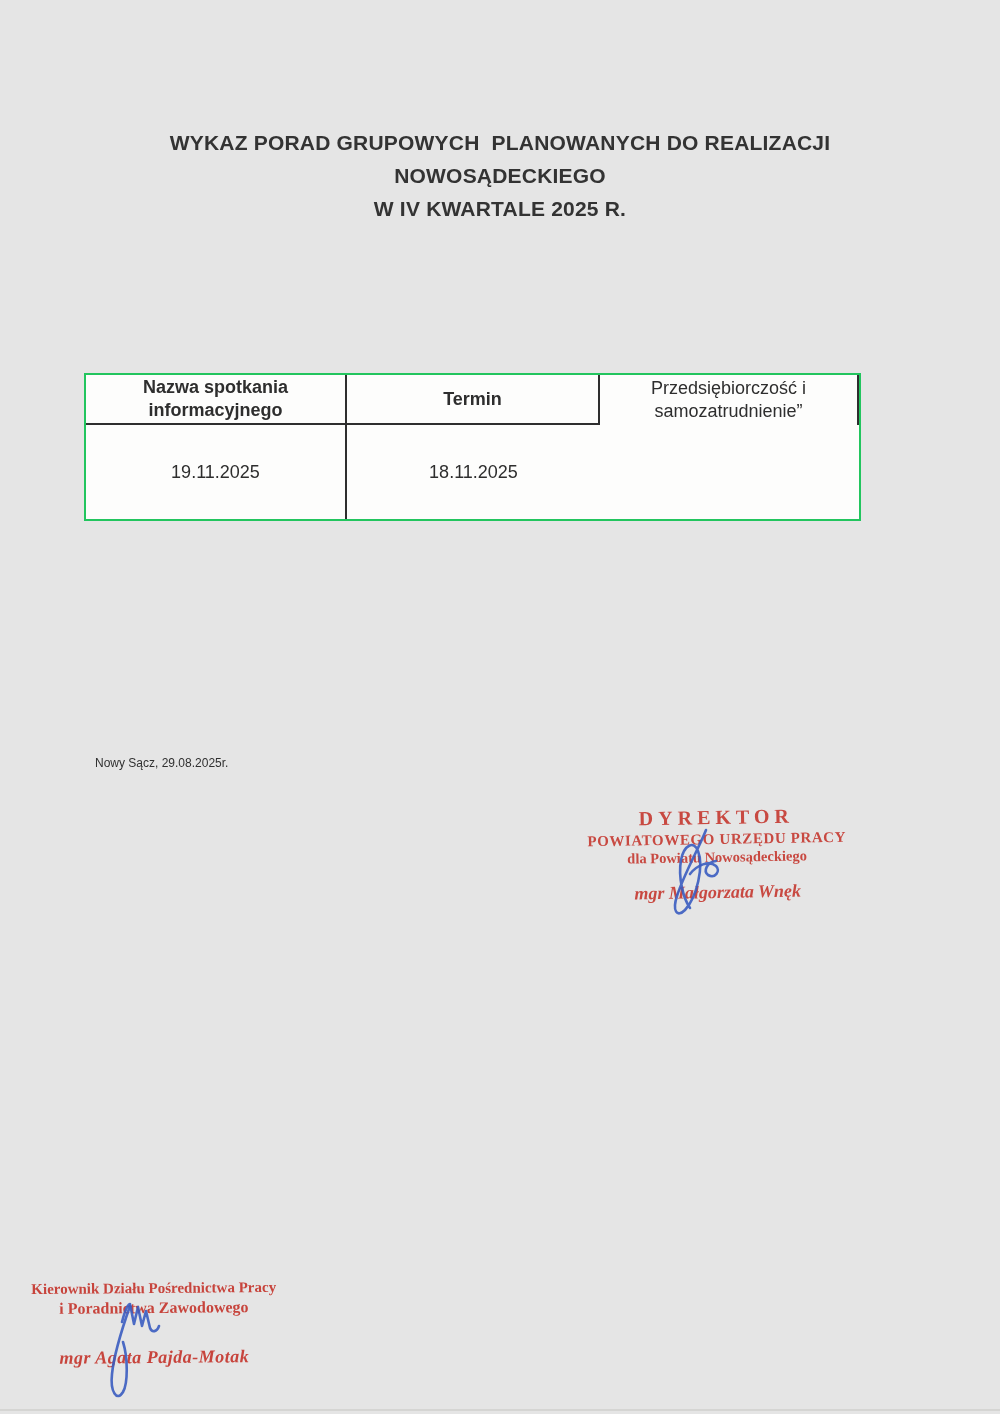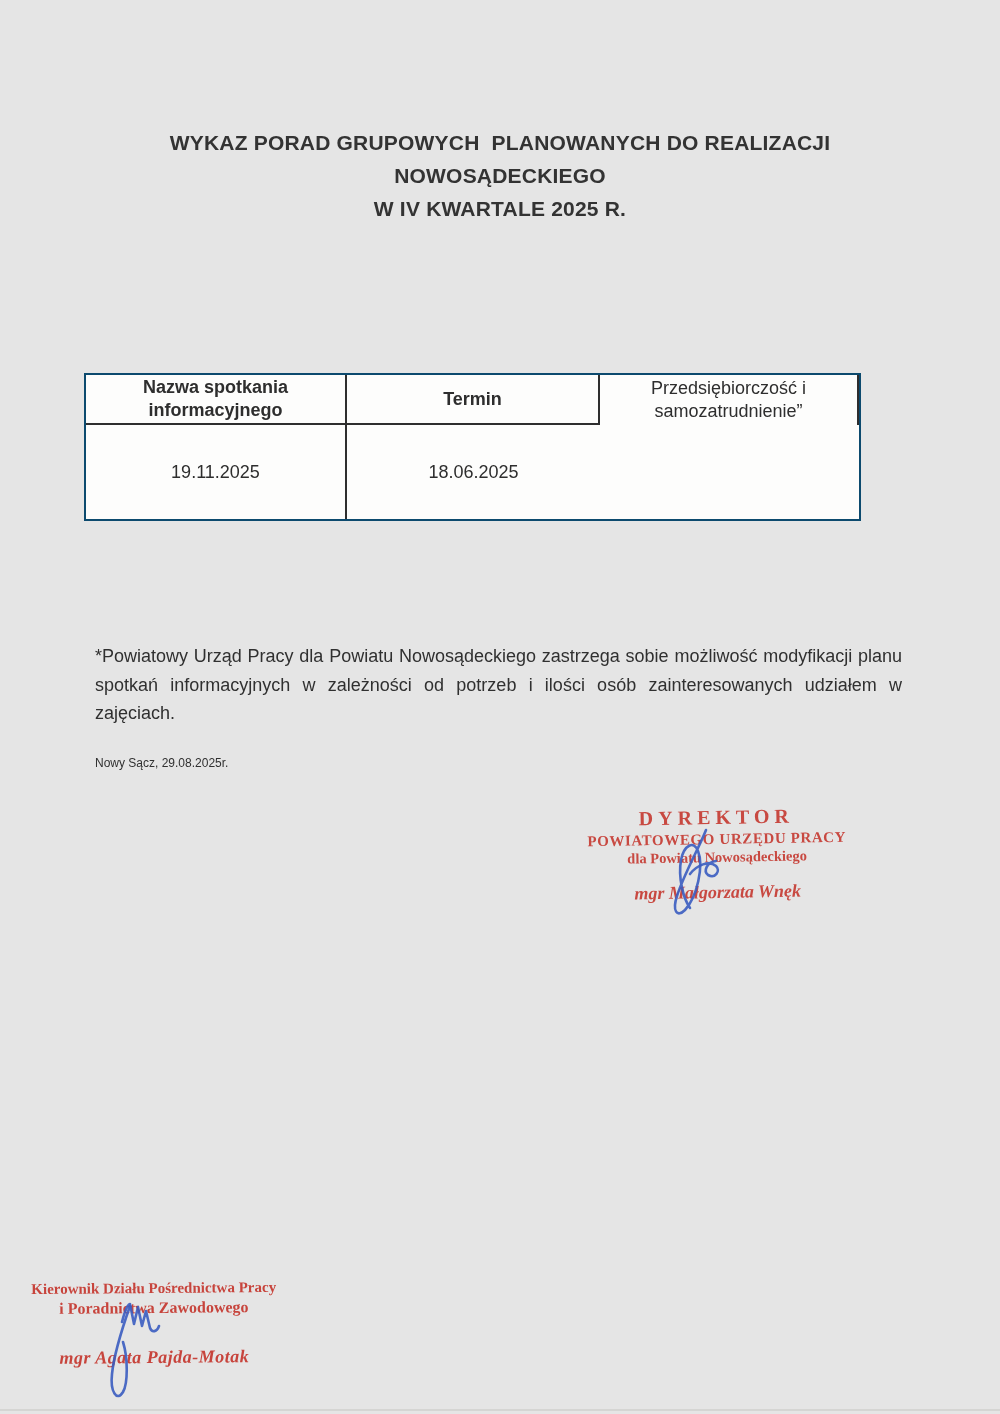--- a/index.html
+++ b/index.html
@@ -30,21 +30,21 @@
   .doc-title div { white-space: pre-wrap; }
 
   
   .sched-table {
     position: absolute;
     left: 84px;
     top: 373px;
     display: grid;
     grid-template-columns: 261px 253px 259px;
     grid-template-rows: 50px 94px;
-    border: 2px solid #0c4a6e;
+    border: 2px solid #22c55e;
     background: #fdfdfc;
   }
   .cell {
     display: flex;
     align-items: center;
     justify-content: center;
     text-align: center;
     font-size: 18px;
     line-height: 23px;
     padding: 2px 14px;
@@ -162,24 +162,23 @@
     <div>WYKAZ PORAD GRUPOWYCH  PLANOWANYCH DO REALIZACJI</div>
     <div>NOWOSĄDECKIEGO</div>
     <div>W IV KWARTALE 2025 R.</div>
   </div>
 
   <div class="sched-table">
     <div class="cell th border-r border-b">Nazwa spotkania informacyjnego</div>
     <div class="cell th border-r border-b">Termin</div>
     <div class="cell border-r">Przedsiębiorczość i samozatrudnienie”</div>
     <div class="cell border-r">19.11.2025</div>
-    <div class="cell">18.06.2025</div>
-  </div>
-
-  <p class="footnote">*Powiatowy Urząd Pracy dla Powiatu Nowosądeckiego zastrzega sobie możliwość modyfikacji planu spotkań informacyjnych w zależności od potrzeb i ilości osób zainteresowanych udziałem w zajęciach.</p>
+    <div class="cell">18.11.2025</div>
+  </div>
+
 
   <div class="place-date">Nowy Sącz, 29.08.2025r.</div>
 
   <div class="stamp director-stamp">
     <div class="s-title">DYREKTOR</div>
     <div class="s-org">POWIATOWEGO URZĘDU PRACY</div>
     <div class="s-region">dla Powiatu Nowosądeckiego</div>
     <div class="s-name">mgr Małgorzata Wnęk</div>
   </div>
 

